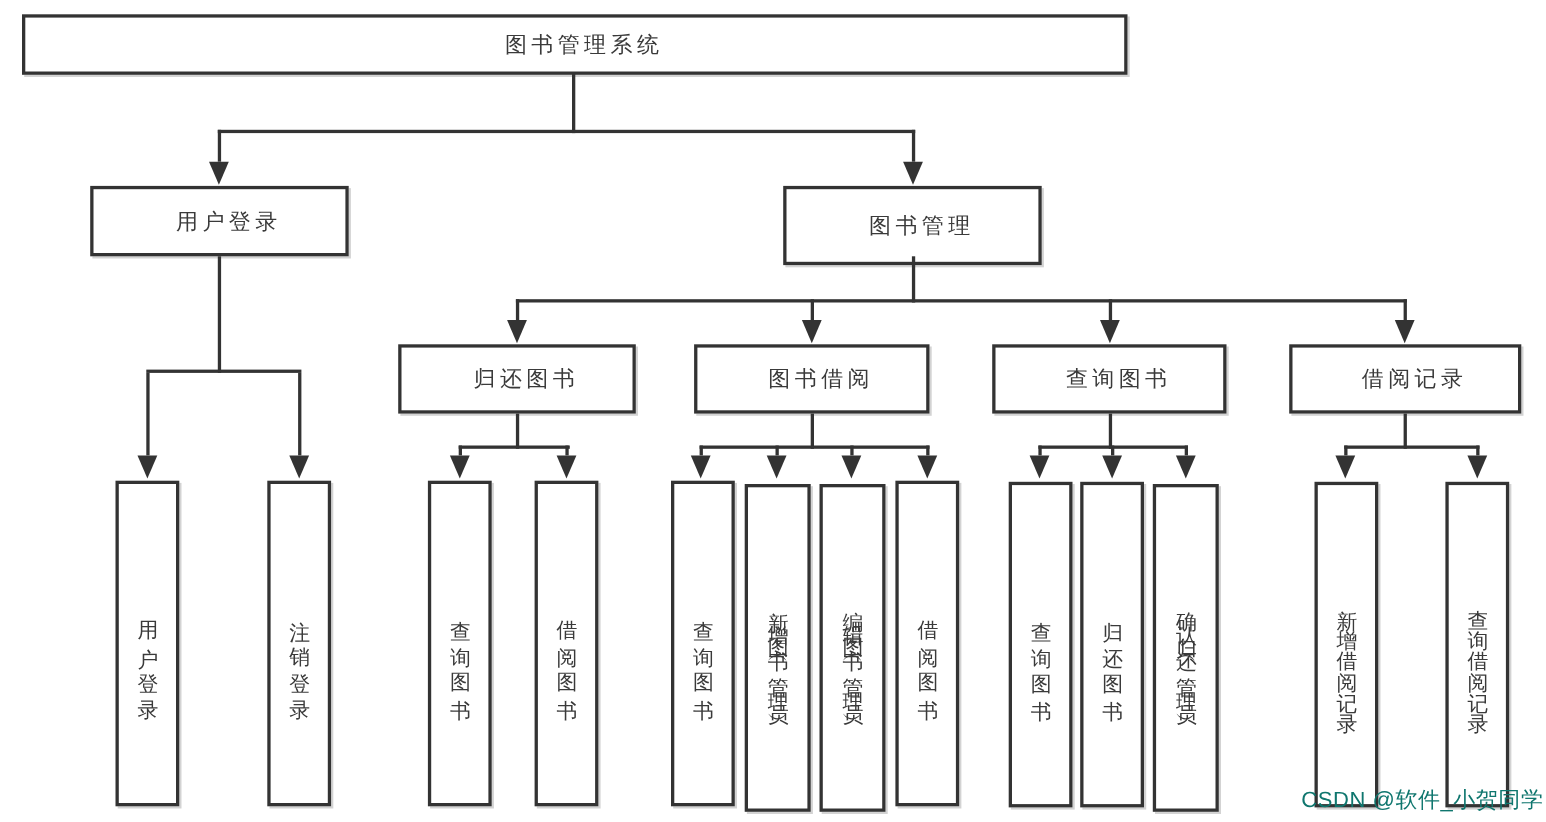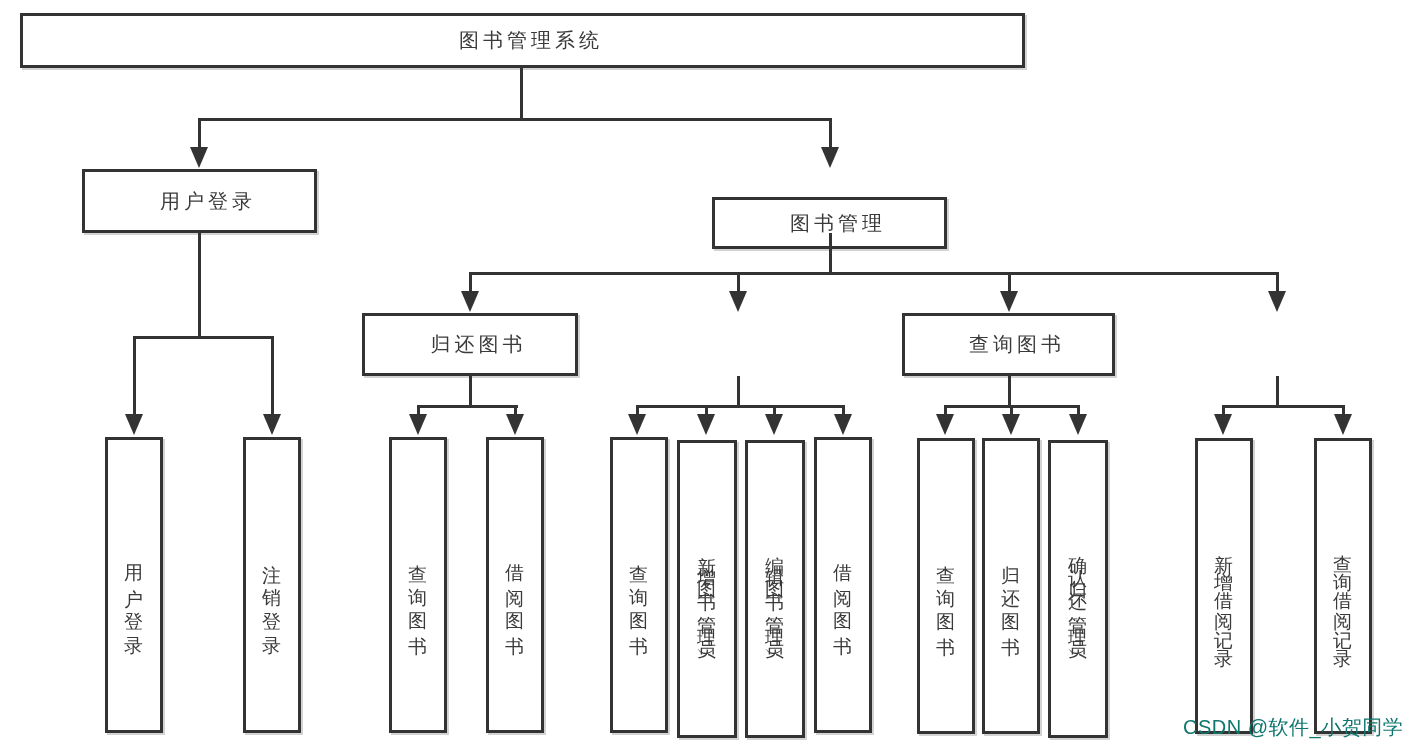--- a/index.html
+++ b/index.html
@@ -89,36 +89,38 @@
 <div class="canvas">
 
   <div class="node" style="left:20px; top:13px; width:1005px; height:55px;">图书管理系统</div>
 
   <div class="vline" style="left:520px; top:67px; height:54px;"></div>
   <div class="hline" style="left:198px; top:118px; width:634px;"></div>
   <div class="arrow" style="left:197.5px; top:118px; height:29px;"></div>
   <div class="arrow" style="left:828.5px; top:118px; height:29px;"></div>
 
   <div class="node" style="left:82px; top:169px; width:235px; height:64px;">用户登录</div>
-  <div class="node" style="left:712px; top:169px; width:235px; height:52px;margin-top:28px;">图书管理</div>
+  <div class="node" style="left:712px; top:169px; width:235px; height:72px;">图书管理</div>
 
   <div class="vline" style="left:197.5px; top:233px; height:106px;"></div>
   <div class="hline" style="left:132.5px; top:336px; width:141px;"></div>
   <div class="arrow" style="left:132.5px; top:339px; height:75px;"></div>
   <div class="arrow" style="left:270.5px; top:339px; height:75px;"></div>
 
   <div class="vline" style="left:828.5px; top:233px; height:42px;"></div>
   <div class="hline" style="left:468.5px; top:272px; width:810px;"></div>
   <div class="arrow" style="left:468.5px; top:272px; height:19px;"></div>
   <div class="arrow" style="left:736.5px; top:272px; height:19px;"></div>
   <div class="arrow" style="left:1007.5px; top:272px; height:19px;"></div>
   <div class="arrow" style="left:1275.5px; top:272px; height:19px;"></div>
 
   <div class="node" style="left:362px; top:313px; width:216px; height:63px;">归还图书</div>
+  <div class="node" style="left:631px; top:313px; width:214px; height:63px;">图书借阅</div>
   <div class="node" style="left:902px; top:313px; width:213px; height:63px;">查询图书</div>
+  <div class="node" style="left:1172px; top:313px; width:211px; height:63px;">借阅记录</div>
 
   <div class="vline" style="left:468.5px; top:376px; height:32px;"></div>
   <div class="hline" style="left:416.5px; top:405px; width:101px;"></div>
   <div class="arrow" style="left:416.5px; top:405px; height:9px;"></div>
   <div class="arrow" style="left:513.5px; top:405px; height:9px;"></div>
 
   <div class="vline" style="left:736.5px; top:376px; height:32px;"></div>
   <div class="hline" style="left:635.5px; top:405px; width:209px;"></div>
   <div class="arrow" style="left:635.5px; top:405px; height:9px;"></div>
   <div class="arrow" style="left:704.5px; top:405px; height:9px;"></div>

